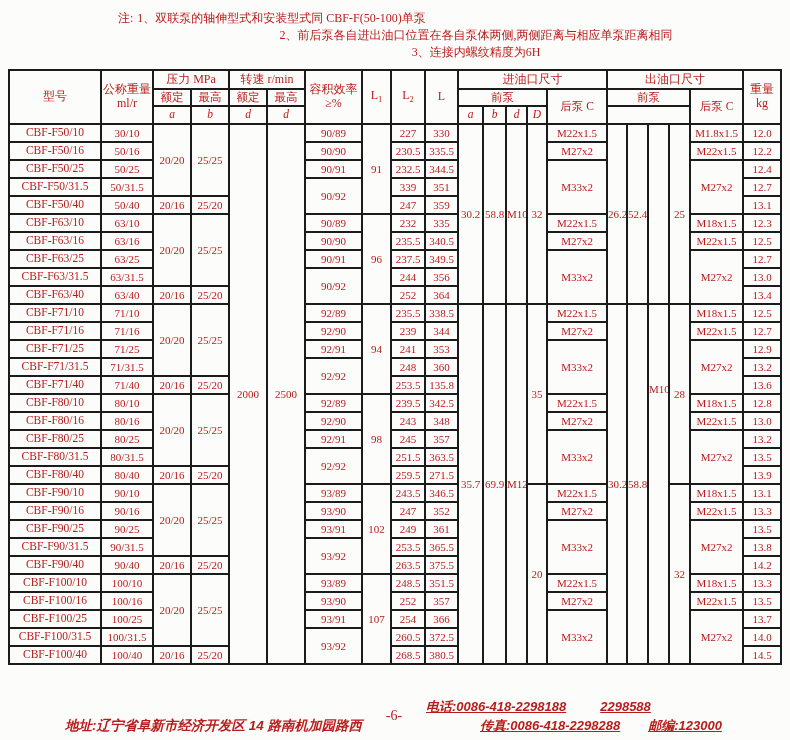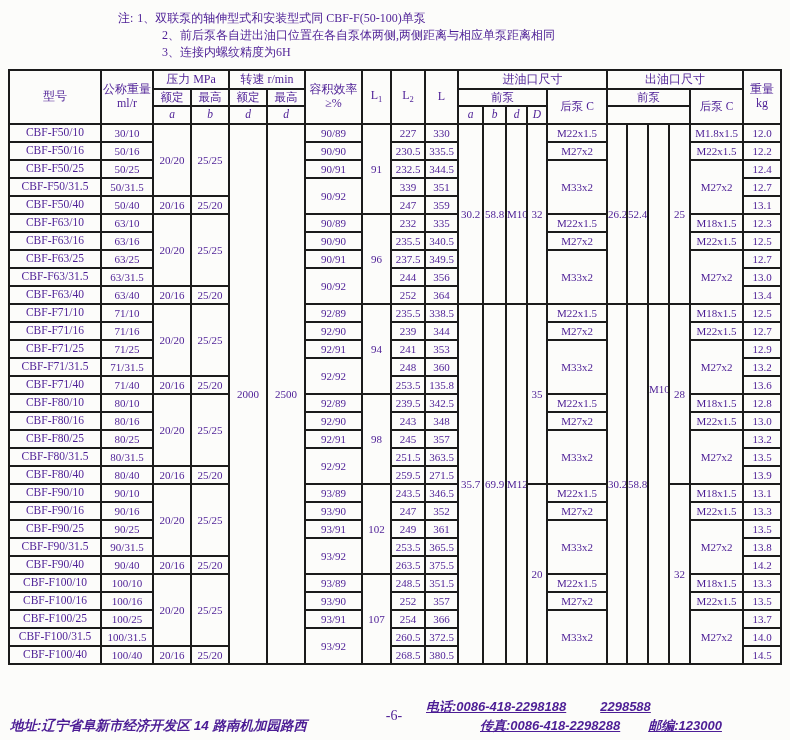--- a/index.html
+++ b/index.html
@@ -1,37 +1,37 @@
 <!DOCTYPE html>
 <html><head>
 <meta charset="utf-8">
 <style>
   html,body{margin:0;padding:0;background:#d8d8d8;}
-  .page{position:relative;width:790px;height:740px;background:#fcfcfa;color:#4c1d95;
+  .page{position:relative;width:790px;height:740px;background:#fcfcfa;color:#b91c1c;
         font-family:"Liberation Serif","DejaVu Serif",serif;overflow:hidden;}
   
   .notes{margin:10px 0 0 118px;font-size:12px;line-height:17px;white-space:nowrap;}
   .notes .prefix{margin-right:4px;}
-  .note-indent{margin-left:44px;}
+  .note-indent{margin-left:44px;text-align:center;}
   
   table{border-collapse:collapse;table-layout:fixed;margin:8px 0 0 8px;width:774px;}
   th,td{border:2px solid #1b1b1b;text-align:center;vertical-align:middle;padding:0;
         font-weight:normal;font-size:11px;line-height:1.15;overflow:hidden;}
   thead th{font-size:12px;}
   thead tr:nth-child(1) th{height:17px;}
   thead tr:nth-child(2) th{height:15px;font-size:11.5px;}
   thead tr:nth-child(3) th{height:16px;font-size:11.5px;font-style:italic;}
   thead th sub{font-size:8.5px;}
   tbody td{height:16px;}
   td.model{font-size:11.5px;text-align:center;}
   td.padtop{vertical-align:top;padding-top:78px;}
   
   .footer{position:absolute;left:10px;bottom:5px;width:770px;display:flex;
           font-family:"Liberation Sans","DejaVu Sans",sans-serif;font-style:italic;font-weight:bold;}
-  .addr{width:352px;align-self:flex-end;font-size:13.5px;white-space:nowrap;}
+  .addr{width:352px;align-self:flex-end;font-size:13.5px;white-space:nowrap;text-align:right;}
   .pageno{width:64px;text-align:center;align-self:center;font-size:14px;font-style:normal;
           font-weight:normal;font-family:"Liberation Serif","DejaVu Serif",serif;}
   .contact{flex:1;font-size:13px;line-height:19px;white-space:nowrap;text-decoration:underline;}
   .contact .c2{margin-left:54px;}
   .gap{display:inline-block;width:34px;}
   .gap.g2{width:28px;}
 </style>
 </head>
 <body>
 

